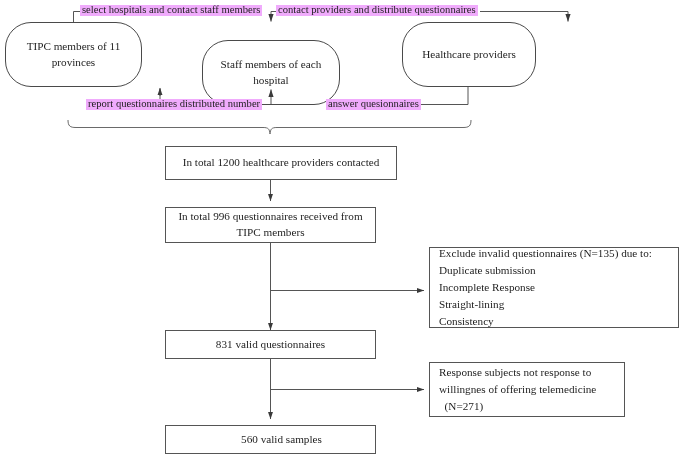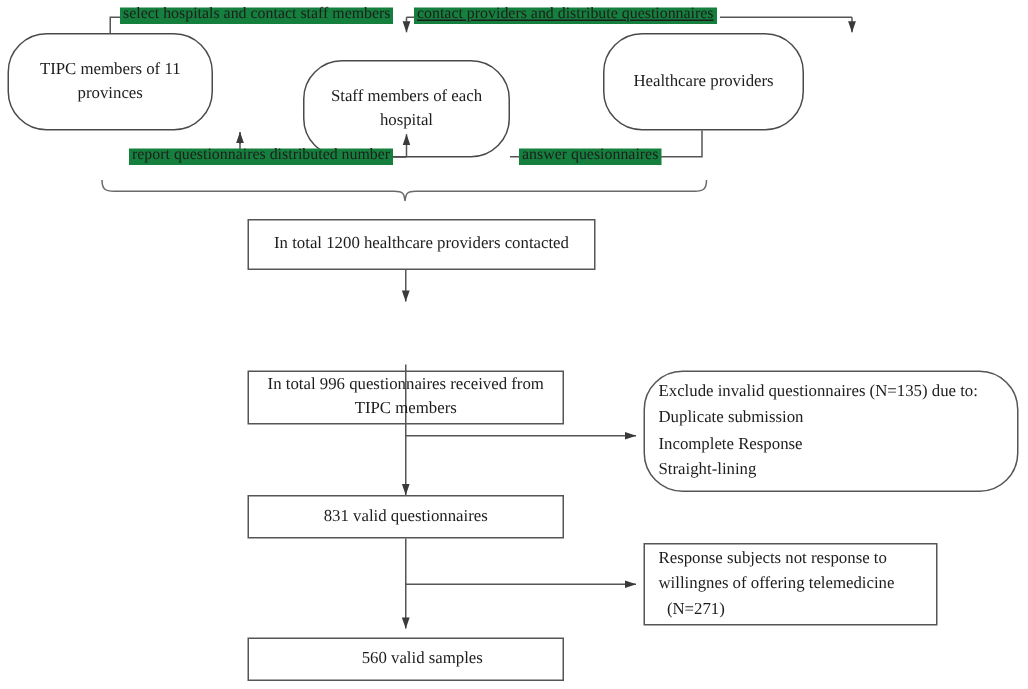--- a/index.html
+++ b/index.html
@@ -68,21 +68,21 @@
   .sidebox .line {
     display: block;
     white-space: pre;
   }
   
   .edge-label {
     position: absolute;
     font-size: 10.6px;
     line-height: 1;
     color: #1d1d1d;
-    background: #15803d;
+    background: #f0abfc;
     padding: 0 2px;
     white-space: nowrap;
   }
 </style>
 </head>
 <body>
 
 <div id="canvas">
 
   <svg class="layer" viewBox="0 0 685 459">
@@ -139,48 +139,49 @@
     <span class="label">Staff members of each
 hospital</span>
   </div>
 
   <div class="node rounded" style="left:402px; top:22px; width:134px; height:65px;">
     <span class="label">Healthcare providers</span>
   </div>
 
   <div class="edge-label" style="left:80px; top:5px;">select hospitals and contact staff members</div>
 
-  <div class="edge-label" style="left:276px; top:5px;text-decoration:underline;">contact providers and distribute questionnaires</div>
+  <div class="edge-label" style="left:276px; top:5px;">contact providers and distribute questionnaires</div>
 
   <div class="edge-label" style="left:86px; top:99px;">report questionnaires distributed number</div>
 
-  <div class="edge-label" style="left:326px; top:99px;margin-left:20px;">answer quesionnaires</div>
+  <div class="edge-label" style="left:326px; top:99px;">answer quesionnaires</div>
 
   <div class="node" style="left:165px; top:146px; width:232px; height:34px;">
     <span class="label">In total 1200 healthcare providers contacted</span>
   </div>
 
-  <div class="node" style="left:165px; top:207px; width:211px; height:36px;margin-top:40px;">
+  <div class="node" style="left:165px; top:207px; width:211px; height:36px;">
     <span class="label">In total 996 questionnaires received from
 TIPC members</span>
   </div>
 
   <div class="node" style="left:165px; top:330px; width:211px; height:29px;align-items:center;">
     <span class="label">831 valid questionnaires</span>
   </div>
 
   <div class="node" style="left:165px; top:425px; width:211px; height:29px;padding-left:28px;">
     <span class="label">560 valid samples</span>
   </div>
 
-  <div class="sidebox" style="left:429px; top:247px; width:250px; height:81px;border-radius:26px;">
+  <div class="sidebox" style="left:429px; top:247px; width:250px; height:81px;">
     <span class="line">Exclude invalid questionnaires (N=135) due to:</span>
     <span class="line">Duplicate submission</span>
     <span class="line">Incomplete Response</span>
     <span class="line">Straight-lining</span>
+    <span class="line">Consistency</span>
   </div>
 
   <div class="sidebox" style="left:429px; top:362px; width:196px; height:55px;">
     <span class="line">Response subjects not response to</span>
     <span class="line">willingnes of offering telemedicine</span>
     <span class="line">  (N=271)</span>
   </div>
 
 </div>
 

